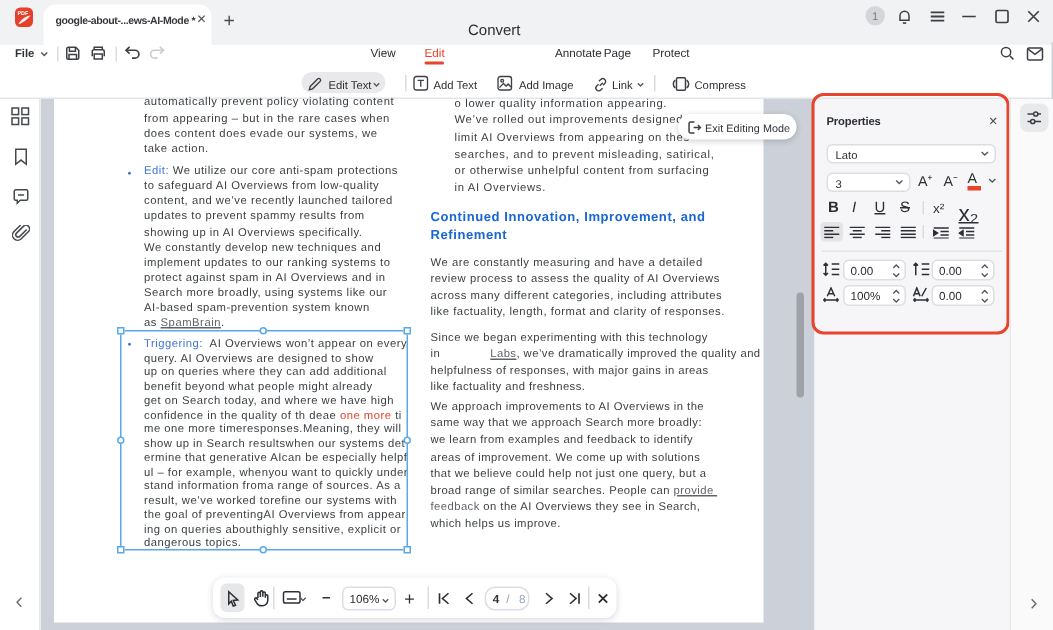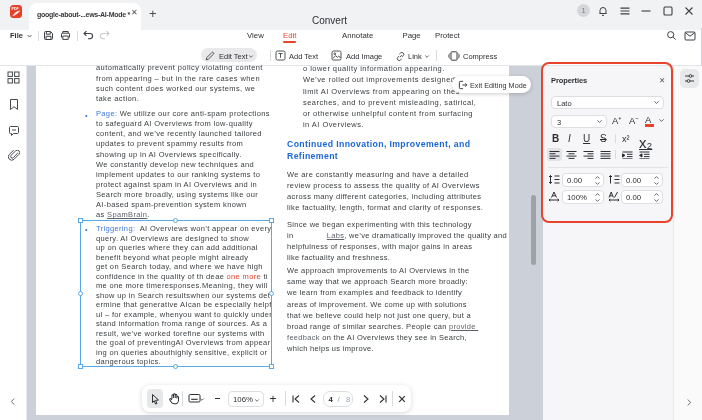--- a/index.html
+++ b/index.html
@@ -87,21 +87,21 @@
   <svg width="12" height="11" viewBox="0 0 12 11" fill="none" stroke="#c9cbce" stroke-width="1.1">
     <path d="M10 3.5 h-6 a2.6 2.6 0 0 0 0 5.2 h2"></path>
     <path d="M7.6 1.2 L10 3.5 L7.6 5.8"></path>
   </svg>
 </div>
 
 <div class="abs" style="left:247px;top:31.3px;font-size:7.8px;color:#2c2f33;">View</div>
 <div class="abs" style="left:283px;top:31.3px;font-size:7.8px;color:#e8432c;">Edit</div>
 <div class="abs" style="left:283px;top:41.3px;width:13px;height:2px;background:#e8432c;border-radius:1px;"></div>
 <div class="abs" style="left:312px;top:15px;font-size:10px;color:#2c2f33;">Convert</div>
-<div class="abs" style="left:342px;top:31.3px;font-size:7.8px;color:#2c2f33;">Annotate</div>
+<div class="abs" style="left:370px;top:31.3px;font-size:7.8px;color:#2c2f33;">Annotate</div>
 <div class="abs" style="left:402.5px;top:31.3px;font-size:7.8px;color:#2c2f33;">Page</div>
 <div class="abs" style="left:435px;top:31.3px;font-size:7.8px;color:#2c2f33;">Protect</div>
 
 <div class="abs" style="left:666px;top:29.5px;">
   <svg width="11" height="11" viewBox="0 0 11 11" fill="none" stroke="#3c3f43" stroke-width="1">
       <circle cx="4.7" cy="4.7" r="3.1"></circle>
       <path d="M7.2 7.2 L9.6 9.6"></path>
     </svg>
 </div>
 <div class="abs" style="left:684px;top:30.5px;">
@@ -198,25 +198,25 @@
     </svg>
 </div>
 <div class="abs" style="left:9px;top:397px;">
     <svg width="8" height="9" viewBox="0 0 8 9" fill="none" stroke="#6b6e72" stroke-width="1">
       <path d="M5.2 1.5 L2.4 4.5 L5.2 7.5"></path>
     </svg>
   </div>
 
 <div class="abs" style="left:96px;top:63.2px;font-size:7.5px;line-height:10.33px;letter-spacing:0.4px;color:#3c4043;white-space:pre;">automatically prevent policy violating content
 from appearing – but in the rare cases when
-such content does worked our systems, we
+does content does evade our systems, we
 take action.</div>
 
 <div class="abs" style="left:85px;top:110.5px;font-size:7.5px;color:#4077d8;">•</div>
-<div class="abs" style="left:96px;top:108.9px;font-size:7.5px;line-height:10.16px;letter-spacing:0.35px;color:#3c4043;white-space:pre;"><span style="color:#4077d8;">Page:</span> We utilize our core anti-spam protections
+<div class="abs" style="left:96px;top:108.9px;font-size:7.5px;line-height:10.16px;letter-spacing:0.35px;color:#3c4043;white-space:pre;"><span style="color:#4077d8;">Edit:</span> We utilize our core anti-spam protections
 to safeguard AI Overviews from low-quality
 content, and we’ve recently launched tailored
 updates to prevent spammy results from
 showing up in AI Overviews specifically.
 We constantly develop new techniques and
 implement updates to our ranking systems to
 protect against spam in AI Overviews and in
 Search more broadly, using systems like our
 AI-based spam-prevention system known
 as <span style="text-decoration:underline;color:#5f6368;">SpamBrain</span>.</div>

